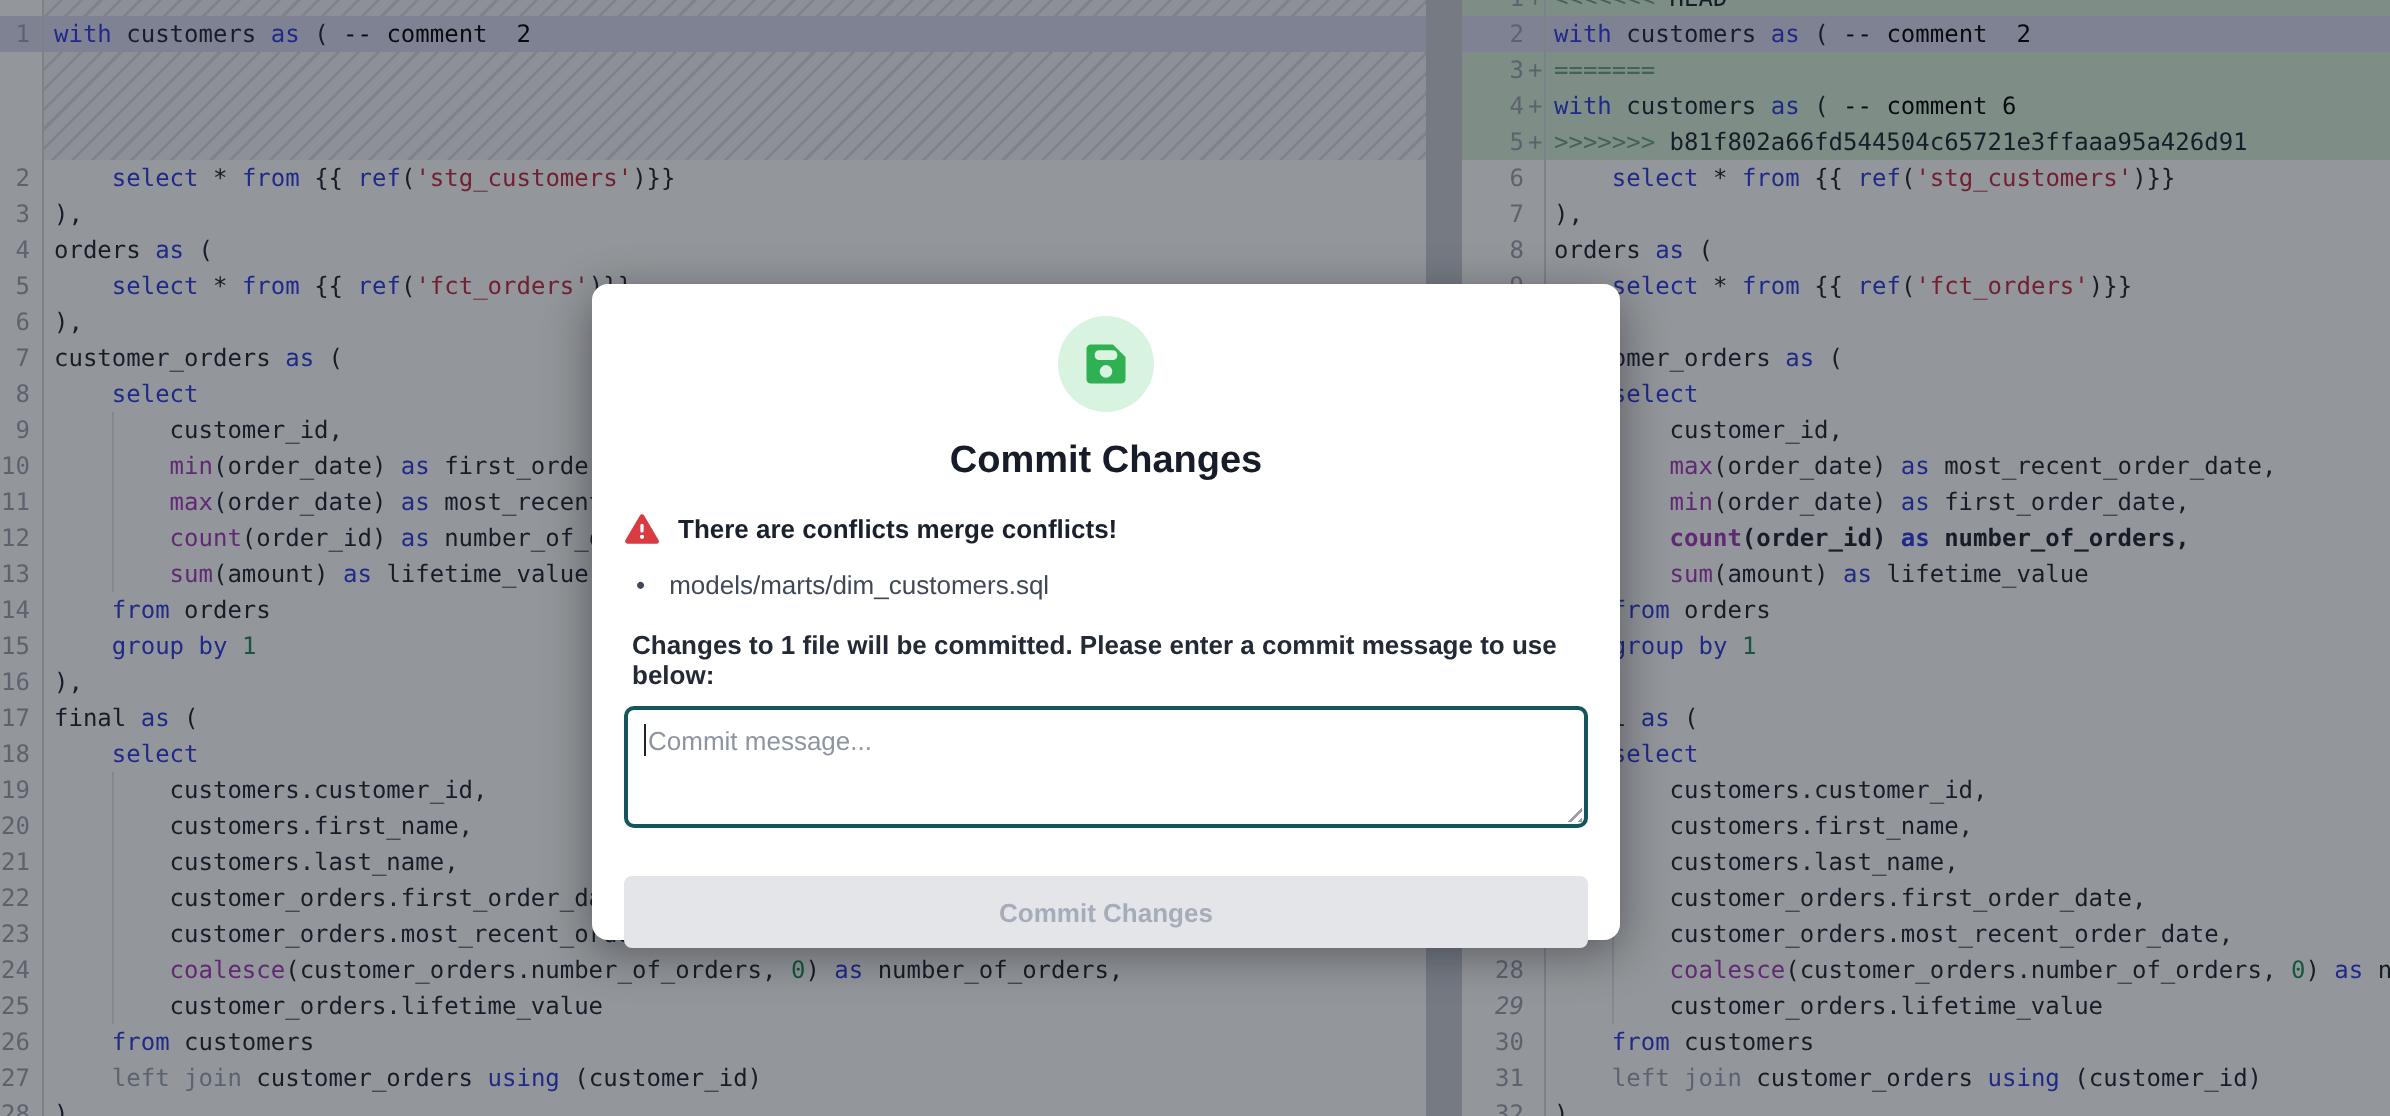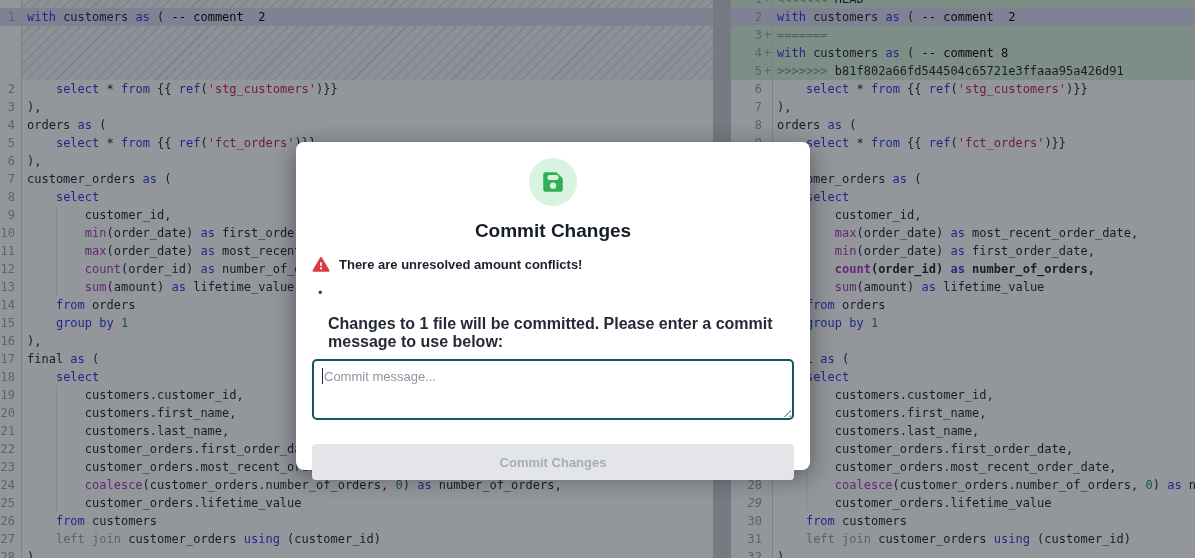--- a/index.html
+++ b/index.html
@@ -28,21 +28,21 @@
   
   #backdrop{position:absolute;inset:0;background:rgba(16,22,32,0.45);z-index:5;}
   #modal{position:absolute;left:296px;top:142px;width:514px;height:328px;background:#fff;
          border-radius:8px;box-shadow:0 6px 24px rgba(10,14,20,.45);z-index:10;box-sizing:border-box;}
   .m-icon-wrap{width:48px;height:48px;border-radius:50%;background:var(--icon-green-bg,#d8f3df);
          margin:16px auto 0;display:flex;align-items:center;justify-content:center;}
   #modal h2{margin:14px 0 0;text-align:center;font-size:19px;font-weight:700;color:#171d28;}
   .m-warning{margin:14px 16px 0;display:flex;align-items:center;gap:9px;
          font-size:13px;font-weight:700;color:#1b212c;}
   .m-file{margin:12px 0 0 22px;display:flex;gap:12px;font-size:13px;color:#414957;}
-  .m-instruction{margin:15px 32px 0;font-size:16px;font-weight:700;color:#242a35;}
+  .m-instruction{margin:15px 20px 0;font-size:13px;font-weight:700;color:#242a35;}
   .ta-wrap{margin:8px 16px 0;position:relative;}
   .ta-wrap textarea{display:block;width:100%;height:61px;box-sizing:border-box;background:#fff;
          border:2px solid var(--accent-teal,#14565c);border-radius:5px;padding:8px 10px;
          font-family:"Liberation Sans",sans-serif;font-size:13px;color:#2b3240;resize:none;outline:none;}
   .ta-wrap textarea::placeholder{color:#8d95a1;opacity:1;}
   .caret{position:absolute;left:10px;top:9px;width:1px;height:16px;background:#1f2530;}
   .resize-grip{position:absolute;right:3px;bottom:3px;width:10px;height:10px;
          clip-path:polygon(100% 0,100% 100%,0 100%);
          background:repeating-linear-gradient(135deg,#fff 0 2px,#9aa0a9 2px 3.5px);}
   .m-buttons{display:flex;gap:13px;margin:24px 16px 0;}
@@ -205,21 +205,21 @@
           <span class="codecell" style="padding-left: 4px;"><span class="tk-kw">with</span><span class="tk-tx"> customers </span><span class="tk-kw">as</span><span class="tk-tx"> ( </span><span class="tk-cm">-- comment  2</span></span>
         </div>
         <div class="line hl-added">
           <span class="gcell" style="width: 33px; padding-right: 2px;">3</span>
           <span class="mcell bline" style="width: 9px;">+</span>
           <span class="codecell" style="padding-left: 4px;"><span class="tk-mk">=======</span></span>
         </div>
         <div class="line hl-added">
           <span class="gcell" style="width: 33px; padding-right: 2px;">4</span>
           <span class="mcell bline" style="width: 9px;">+</span>
-          <span class="codecell" style="padding-left: 4px;"><span class="tk-kw">with</span><span class="tk-tx"> customers </span><span class="tk-kw">as</span><span class="tk-tx"> ( </span><span class="tk-cm">-- comment 8</span></span>
+          <span class="codecell" style="padding-left: 4px;"><span class="tk-kw">with</span><span class="tk-tx"> customers </span><span class="tk-kw">as</span><span class="tk-tx"> ( </span><span class="tk-cm">-- comment 6</span></span>
         </div>
         <div class="line hl-added">
           <span class="gcell" style="width: 33px; padding-right: 2px;">5</span>
           <span class="mcell bline" style="width: 9px;">+</span>
           <span class="codecell" style="padding-left: 4px;"><span class="tk-mk">&gt;&gt;&gt;&gt;&gt;&gt;&gt; </span><span class="tk-tx">b81f802a66fd544504c65721e3ffaaa95a426d91</span></span>
         </div>
         <div class="line">
           <span class="gcell" style="width: 33px; padding-right: 2px;">6</span>
           <span class="mcell bline" style="width: 9px;"></span>
           <span class="codecell" style="padding-left: 4px;"><span class="tk-tx">    </span><span class="tk-kw">select</span><span class="tk-tx"> * </span><span class="tk-kw">from</span><span class="tk-tx"> {{ </span><span class="tk-kw">ref</span><span class="tk-tx">(</span><span class="tk-st">'stg_customers'</span><span class="tk-tx">)}}</span></span>
@@ -382,24 +382,25 @@
   </div>
   <h2>Commit Changes</h2>
   <div class="m-warning">
     <span style="display:flex;">
       <svg width="18" height="17" viewBox="0 0 22 20" aria-hidden="true">
         <path fill="var(--warning-red,#da3b42)" stroke="var(--warning-red,#da3b42)" stroke-width="3" stroke-linejoin="round" d="M11 2.5 L19.8 17.5 H2.2 Z"></path>
         <rect x="10" y="6.8" width="2" height="5.4" rx="1" fill="#fff"></rect>
         <circle cx="11" cy="14.8" r="1.3" fill="#fff"></circle>
       </svg>
     </span>
-    <span>There are unresolved amount conflicts!</span>
+    <span>There are conflicts merge conflicts!</span>
   </div>
   <div class="m-file">
     <span>•</span>
+    <span>models/marts/dim_customers.sql</span>
   </div>
   <div class="m-instruction">Changes to 1 file will be committed. Please enter a commit message to use below:</div>
   <div class="ta-wrap">
     <textarea placeholder="Commit message..." style=""></textarea>
     <div class="caret"></div>
     <div class="resize-grip"></div>
   </div>
   <div class="m-buttons">
     <button class="btn-commit" disabled="">Commit Changes</button>
   </div>

